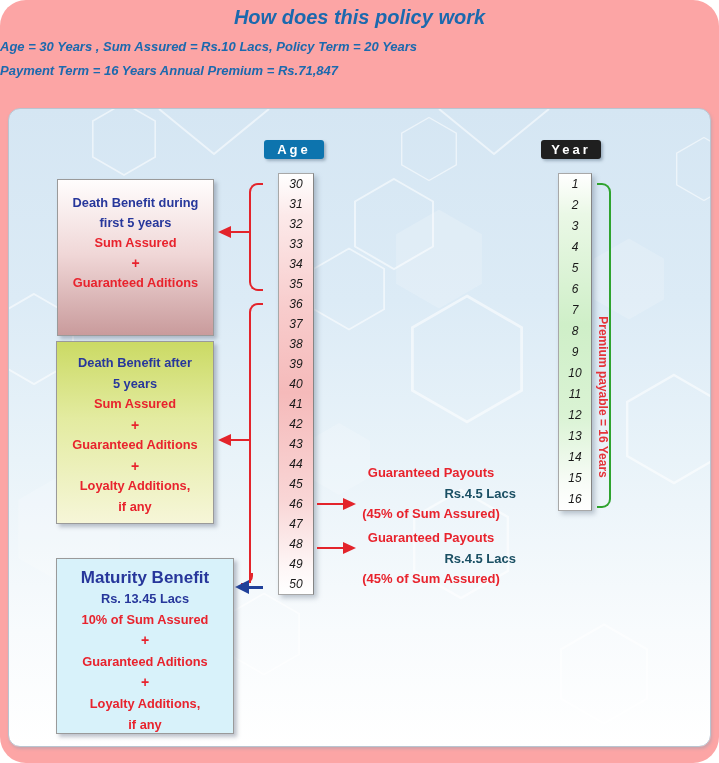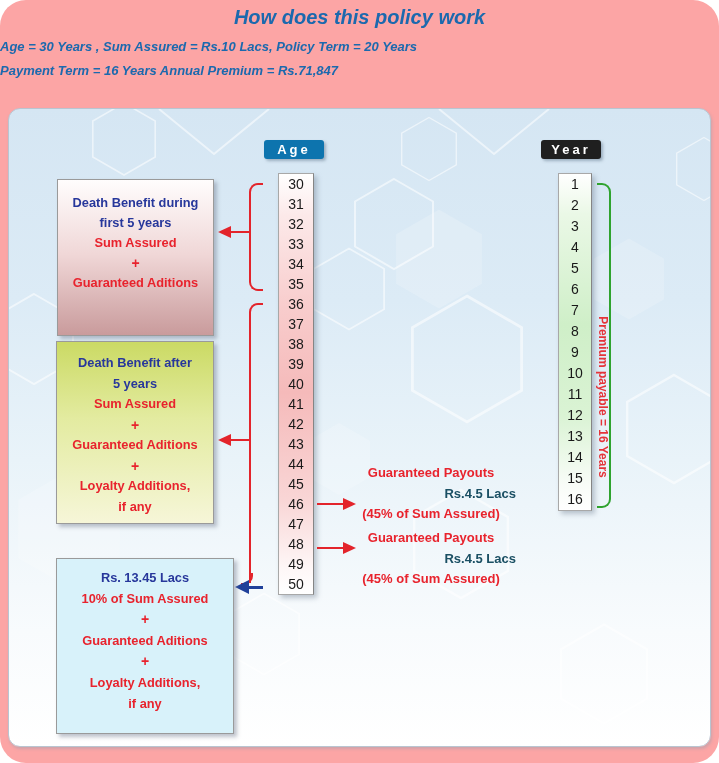--- a/index.html
+++ b/index.html
@@ -23,21 +23,21 @@
               box-shadow:2px 2px 3px rgba(110,130,150,.55);}
   .age-header{left:255px;top:31px;background:#0d74ae;}
   .year-header{left:532px;top:31px;background:#1f1f1f;}
 
   .column{position:absolute;box-sizing:content-box;border:1px solid #a8a8a8;border-right-color:#858585;
           box-shadow:3px 3px 5px rgba(100,115,135,.4);}
   .age-column{left:269px;top:64px;width:34px;
       background:linear-gradient(180deg,#ffffff 0%,#fce9e9 10%,#f8cccc 32%,#f5baba 52%,#f9d6d6 78%,#fef7f7 94%,#ffffff 100%);}
   .year-column{left:549px;top:64px;width:32px;
       background:linear-gradient(180deg,#ffffff 0%,#eaf8e6 12%,#cfefc8 45%,#daf3d4 72%,#f8fcf7 92%,#ffffff 100%);}
-  .cell{height:20px;line-height:20px;text-align:center;font-size:14px;color:#191919;}
+  .cell{height:20px;line-height:20px;text-align:center;font-size:12px;color:#191919;font-style:italic;}
   .ycell{height:21px;line-height:21px;}
 
   .bbox{position:absolute;box-sizing:border-box;border:1px solid #9a9a9a;text-align:center;
         font-weight:bold;font-size:12.8px;color:#27379b;
         box-shadow:3px 3px 4px rgba(110,120,140,.45);}
   .box1{left:48px;top:70px;width:157px;height:157px;padding-top:13px;
         background:linear-gradient(180deg,#fffdfd 0%,#f0d7d7 48%,#c99b9c 100%);}
   .box2{left:47px;top:232px;width:158px;height:183px;padding-top:11px;
         background:linear-gradient(180deg,#cbda64 0%,#e3eba0 42%,#f6f6d8 100%);}
   .box3{left:47px;top:449px;width:178px;height:176px;padding-top:8px;background:#d8f2fa;}
@@ -198,20 +198,21 @@
         <div class="bline navy">Death Benefit after</div>
         <div class="bline navy">5 years</div>
         <div class="bline red">Sum Assured</div>
         <div class="bline plus">+</div>
         <div class="bline red">Guaranteed Aditions</div>
         <div class="bline plus">+</div>
         <div class="bline red">Loyalty Additions,</div>
         <div class="bline red">if any</div>
       </div>
     <div class="bbox box3">
+        <div class="bline navy big">Maturity Benefit</div>
         <div class="bline navy">Rs. 13.45 Lacs</div>
         <div class="bline red">10% of Sum Assured</div>
         <div class="bline plus">+</div>
         <div class="bline red">Guaranteed Aditions</div>
         <div class="bline plus">+</div>
         <div class="bline red">Loyalty Additions,</div>
         <div class="bline red">if any</div>
       </div>
 
     <div class="payout pay1">

